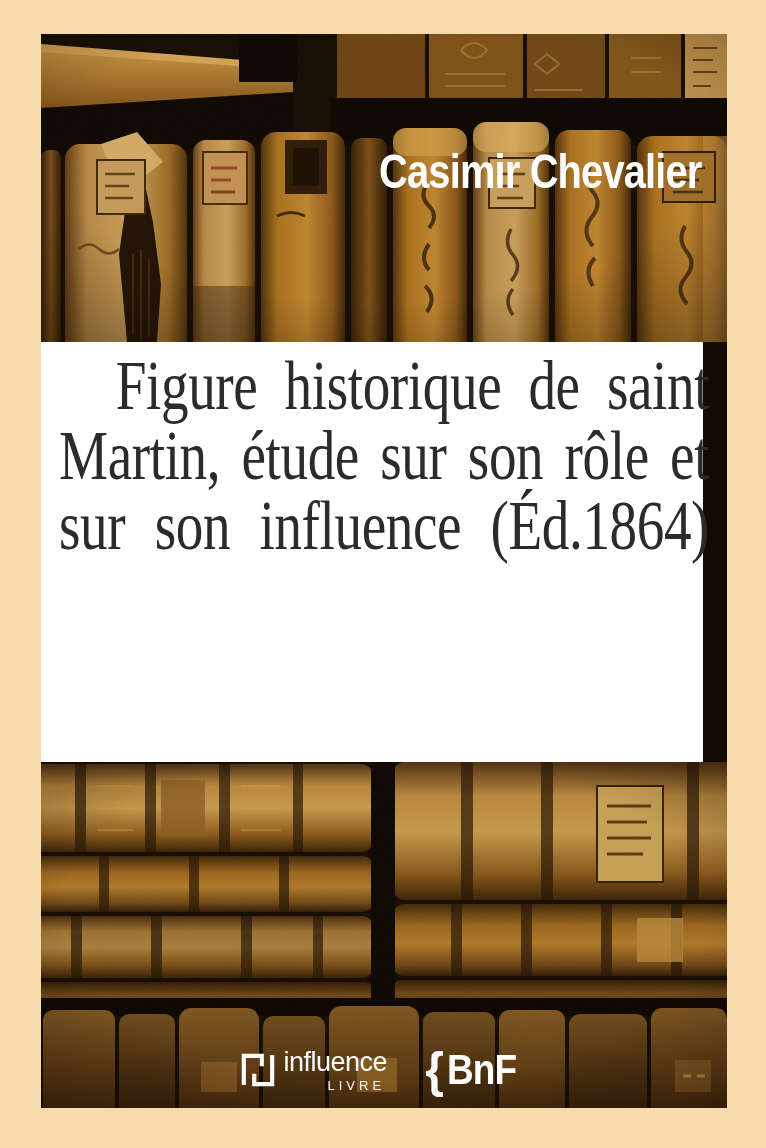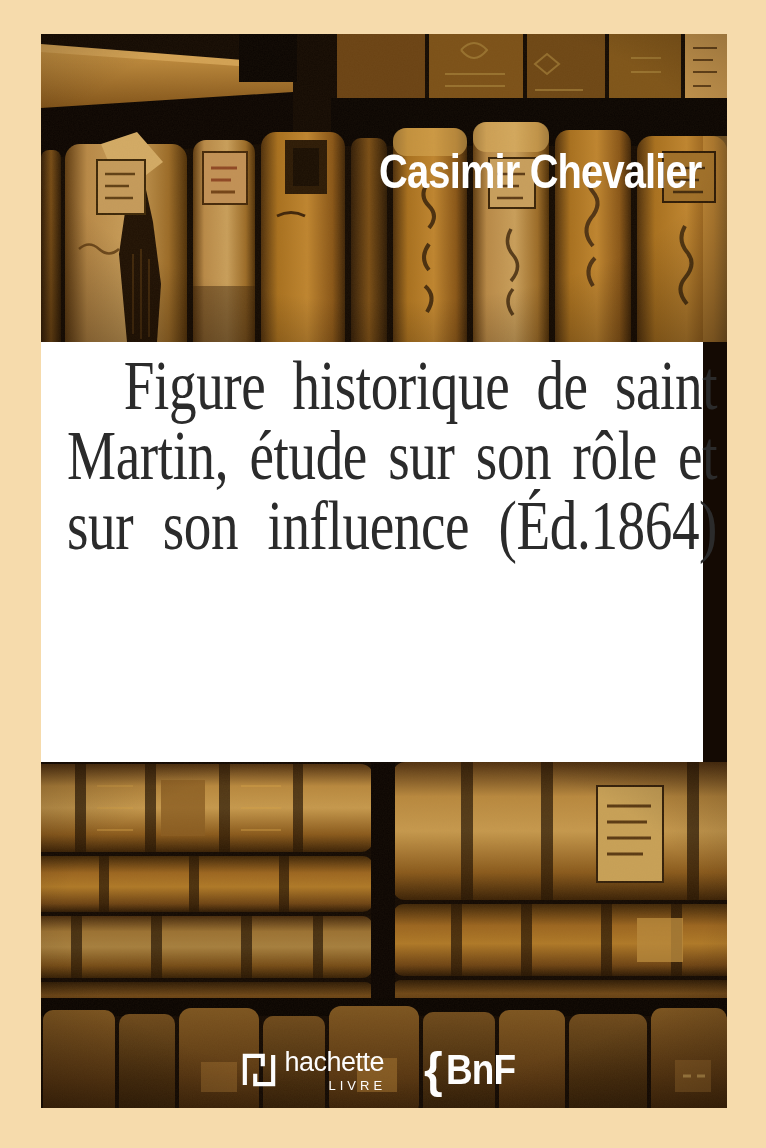--- a/index.html
+++ b/index.html
@@ -19,21 +19,21 @@
     font-family:"Liberation Sans",sans-serif;font-weight:bold;
     font-size:48px;line-height:48px;letter-spacing:-1px;
     color:var(--author-text);
     transform:scaleX(0.83);transform-origin:100% 50%;
     white-space:nowrap;z-index:3;
   }
 
   .title-band{
     position:absolute;left:0;top:308px;width:662px;height:420px;
     background:var(--band);z-index:2;
-    padding:9px 10px 0 26px;box-sizing:border-box;
+    padding:9px 10px 0 18px;box-sizing:border-box;
   }
   .title-line{
     width:825px;
     font-family:"Liberation Serif",serif;
     font-size:70px;line-height:70px;color:var(--title-text);
     transform:scaleX(0.788);transform-origin:0 0;
     text-align:justify;text-align-last:justify;
     white-space:nowrap;letter-spacing:-0.5px;
   }
   .title-line.first{padding-left:72px;box-sizing:border-box;}
@@ -325,21 +325,21 @@
 
   <div class="logos">
     <div class="hachette">
       <svg class="h-icon" width="34" height="34" viewBox="0 0 36 36" aria-hidden="true">
         <g stroke="#fdfdfd" stroke-width="4.4" fill="none">
           <path d="M3,34 L3,3 L22,3 L22,14"></path>
           <path d="M33,2 L33,33 L14,33 L14,22"></path>
         </g>
       </svg>
       <div class="h-text">
-        <span class="h-name">hachette</span>
+        <span class="h-name">influence</span>
         <span class="h-sub">LIVRE</span>
       </div>
     </div>
     <div class="bnf">
       <span class="bnf-brace">{</span>
       <span class="bnf-name">BnF</span>
     </div>
   </div>
 
 </div>

